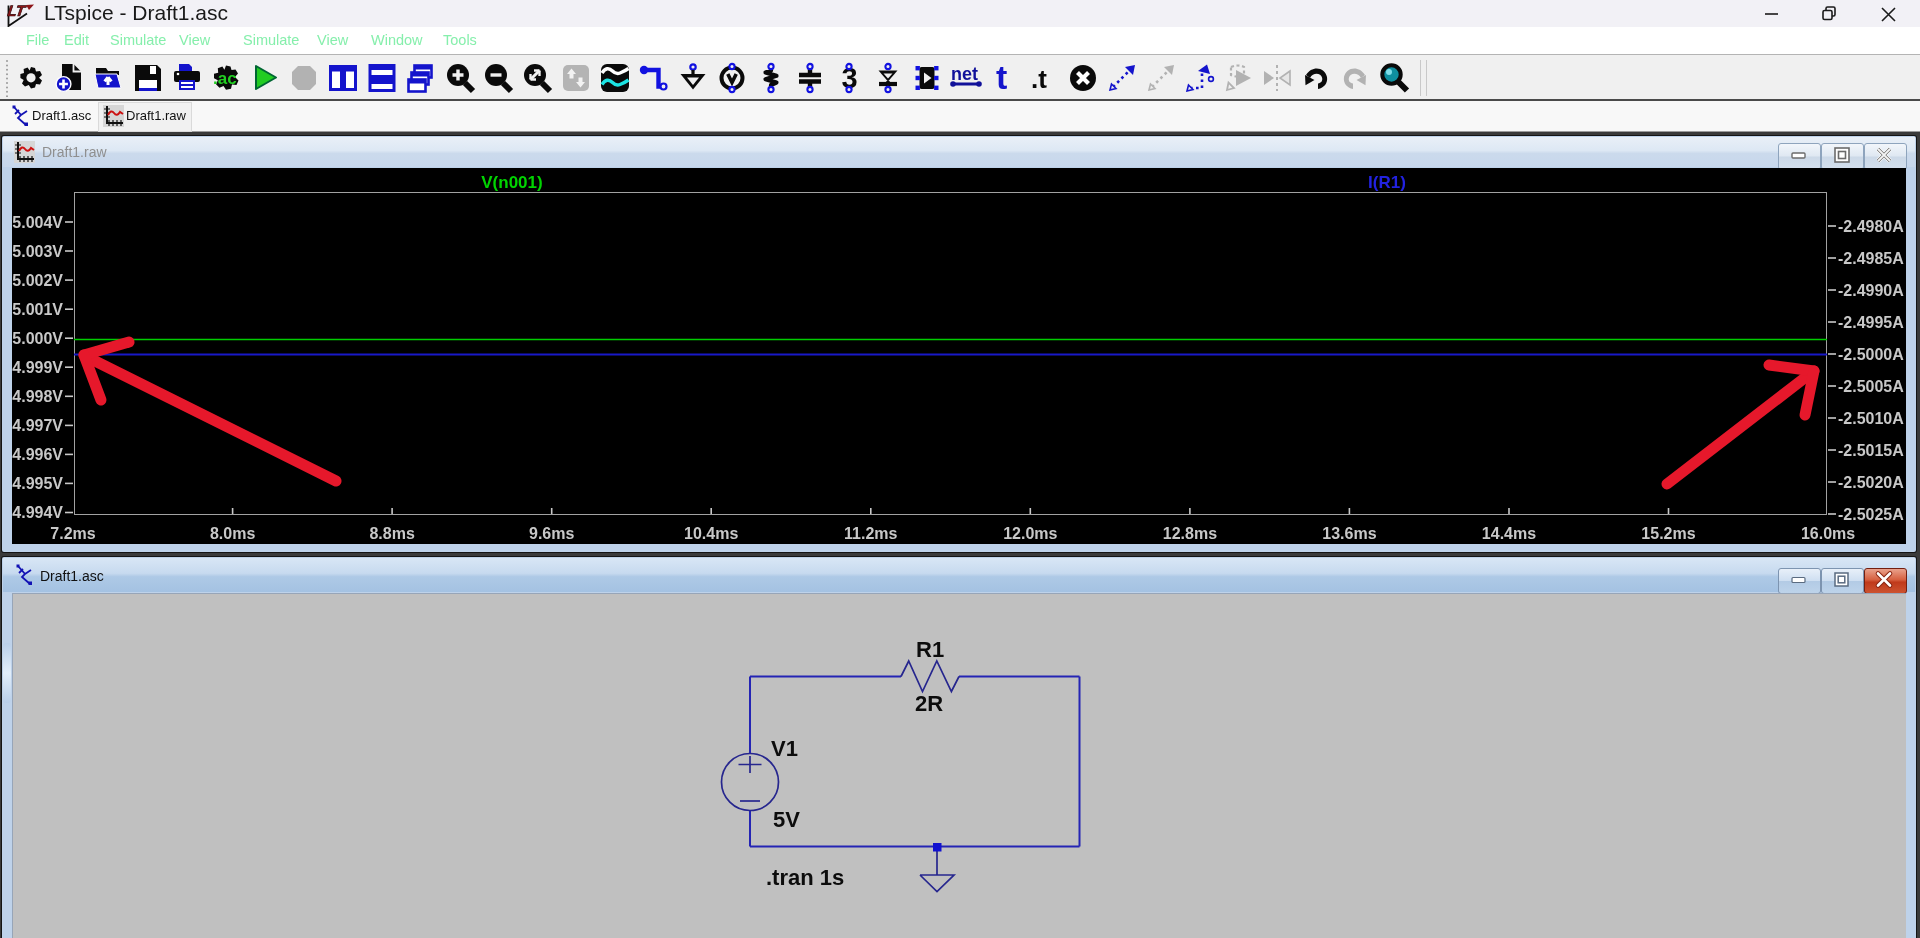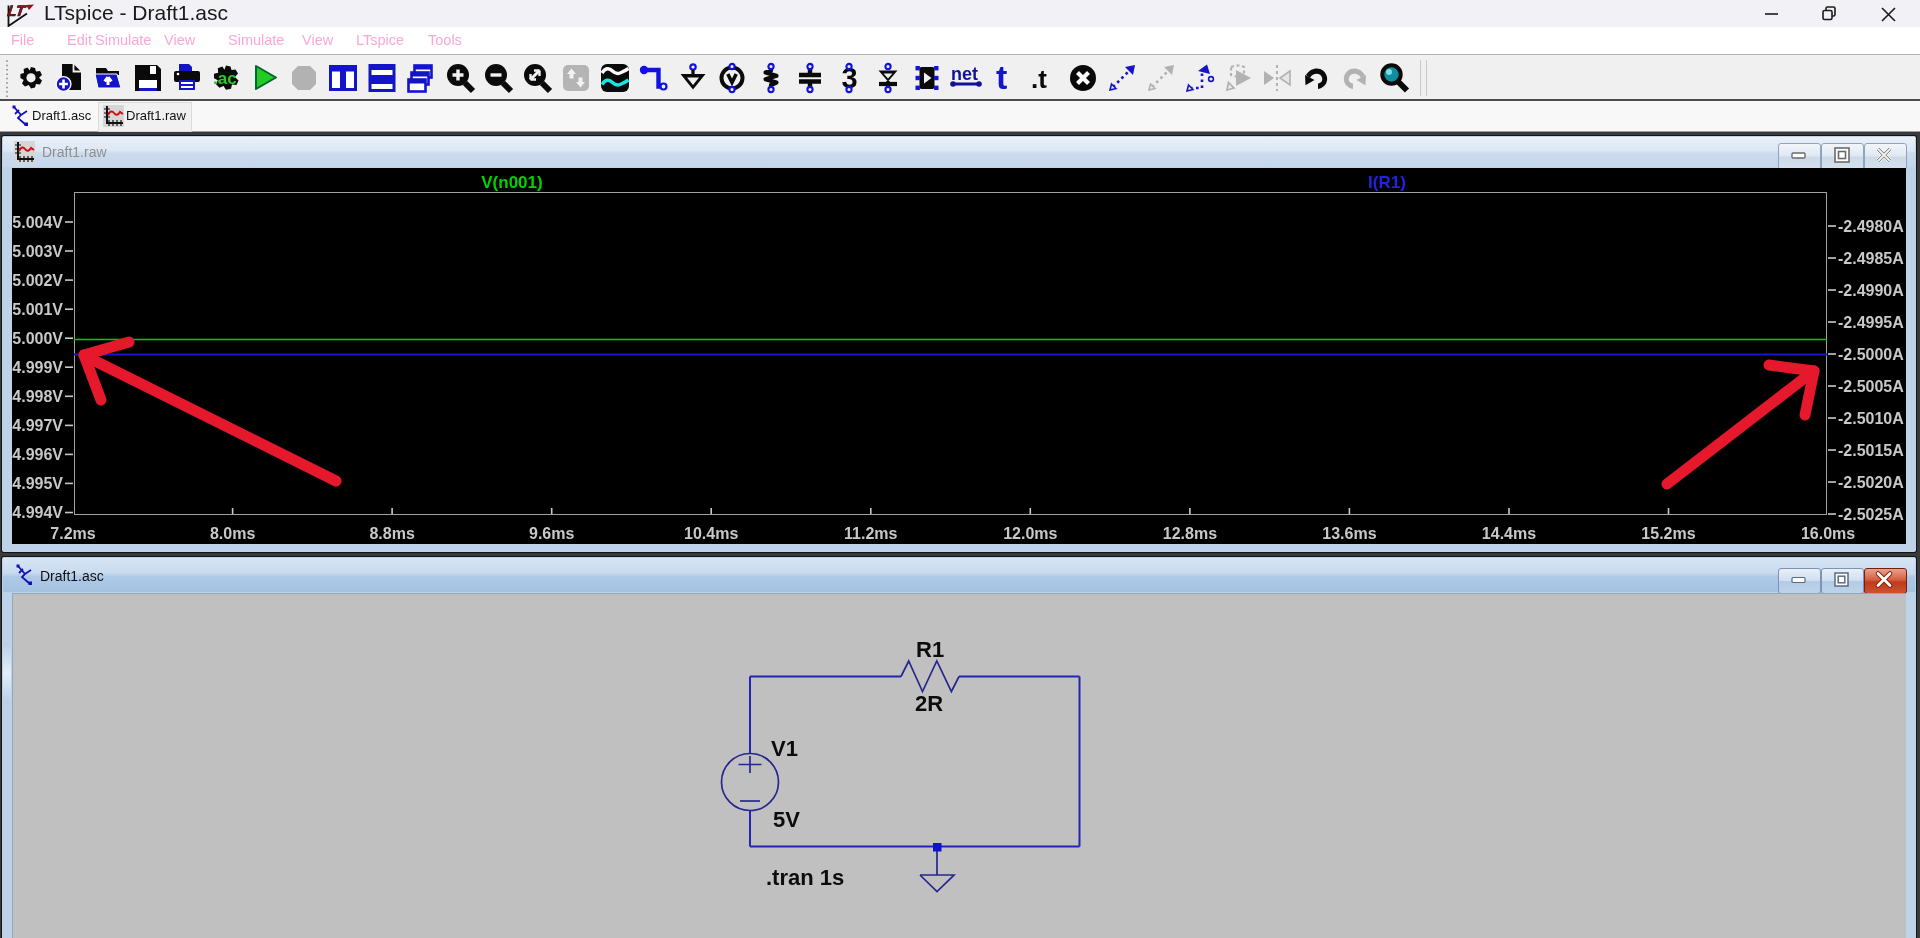--- a/index.html
+++ b/index.html
@@ -3,21 +3,21 @@
 <meta charset="utf-8">
 <style>
   html,body{margin:0;padding:0;}
   body{width:1920px;height:938px;overflow:hidden;font-family:"Liberation Sans",sans-serif;}
   #root{position:relative;width:1920px;height:938px;background:#3a3a3a;overflow:hidden;}
   .abs{position:absolute;}
   
   #titlebar{left:0;top:0;width:1920px;height:27px;background:#f2f1f6;}
   #titletext{left:44px;top:1px;font-size:21px;color:#191919;text-align:right;}
   #menubar{left:0;top:27px;width:1920px;height:27px;background:#ffffff;border-bottom:1px solid #b4b4b4;}
-  .mi{position:absolute;top:32px;font-size:14.5px;color:#f9a8d4;}
+  .mi{position:absolute;top:32px;font-size:14.5px;color:#86efac;margin-left:15px;}
   #toolbar{left:0;top:55px;width:1920px;height:44px;background:#f0f0f0;}
   #tbline{left:0;top:99px;width:1920px;height:2px;background:#4a4a4a;}
   #tabbar{left:0;top:101px;width:1920px;height:30px;background:#f8f8f8;}
   #tabline{left:0;top:131px;width:1920px;height:1px;background:#9b9b9b;}
   .ti{position:absolute;top:5px;width:34px;height:34px;}
   
   .win{position:absolute;background:#bed2ea;box-shadow:0 0 0 1px #141414;border-radius:2px;}
   .wtitle{position:absolute;left:1px;top:1px;right:1px;height:30px;}
   .wcontent{position:absolute;left:10px;right:10px;}
   .wbtn{position:absolute;width:41px;height:25px;border-radius:3px;}
@@ -39,26 +39,26 @@
   </svg>
   <div id="titletext" class="abs">LTspice - Draft1.asc</div>
   <svg class="abs" style="left:1758px;top:6px" width="150" height="16" viewBox="0 0 150 16">
     <line x1="7" y1="8" x2="20" y2="8" stroke="#1b1b1b" stroke-width="1.6"></line>
     <rect x="65" y="4.5" width="9" height="9" rx="1.5" fill="none" stroke="#1b1b1b" stroke-width="1.6"></rect>
     <path d="M68,4.5 L68,2.5 Q68,1 69.5,1 L75.5,1 Q77,1 77,2.5 L77,8.5 Q77,10 75.5,10 L74,10" fill="none" stroke="#1b1b1b" stroke-width="1.6"></path>
     <path d="M124,2 L137,15 M137,2 L124,15" stroke="#1b1b1b" stroke-width="1.6"></path>
   </svg>
   <div id="menubar" class="abs"></div>
   <div class="mi" style="left:11px">File</div>
-  <div class="mi" style="left:67px">Edit</div>
+  <div class="mi" style="left:49px">Edit</div>
   <div class="mi" style="left:95px">Simulate</div>
   <div class="mi" style="left:164px">View</div>
   <div class="mi" style="left:228px">Simulate</div>
   <div class="mi" style="left:302px">View</div>
-  <div class="mi" style="left:356px">LTspice</div>
+  <div class="mi" style="left:356px">Window</div>
   <div class="mi" style="left:428px">Tools</div>
   <div id="toolbar" class="abs"></div>
   <svg class="ti" style="left:14.0px;top:61px" width="34" height="34" viewBox="0 0 34 34">
       <path d="M17,4 L21,5 L22,8.5 L26,8 L28,12 L25,14.7 L28,17.4 L26,21.4 L22,20.9 L21,24.4 L17,25.4 L14.8,22 L11,23.4 L8,20.4 L9.7,16.9 L6.4,15 L6.4,10.9 L10,10 L9.6,6 L13.6,4.6 L15.6,7.6 Z" fill="#0a0a0a" transform="translate(0,2)"></path>
       <circle cx="17" cy="16.8" r="4.6" fill="#f0f0f0"></circle>
     </svg>
   <svg class="ti" style="left:53.0px;top:61px" width="34" height="34" viewBox="0 0 34 34">
       <path d="M9,3 L22,3 L28,9.5 L28,29 L9,29 Z" fill="#0a0a0a"></path>
       <path d="M20.5,3 L28,3 L28,10.5 Z" fill="#f0f0f0"></path>
       <path d="M20.5,3 L20.5,10.5 L28,10.5" fill="none" stroke="#f0f0f0" stroke-width="1.8"></path>

